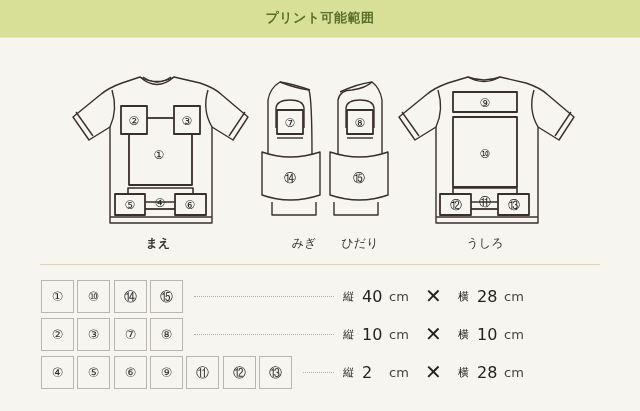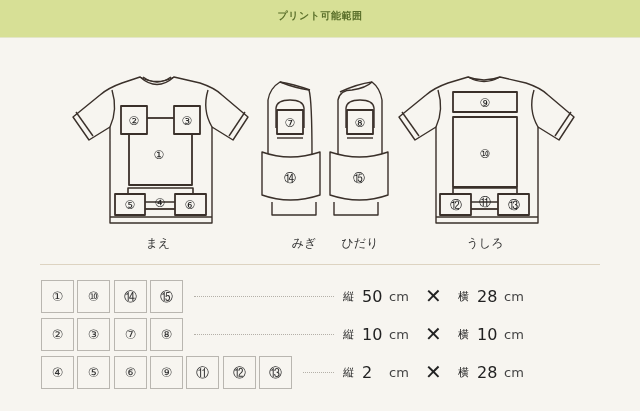--- a/index.html
+++ b/index.html
@@ -10,21 +10,21 @@
     color:#333;
     position:relative;
   }
   .header {
     position:absolute; left:0; top:0; width:640px; height:37px;
     background:#d7e096;
     border-bottom:1px solid #e3e6c8;
   }
   .header .title {
     position:absolute; left:0; right:0; top:9px;
-    text-align:center; font-size:10px; font-weight:bold;
+    text-align:center; font-size:13px; font-weight:bold;
     color:#5a6f2a; letter-spacing:0.5px;
   }
   .diagram { position:absolute; left:0; top:38px; width:640px; height:225px; }
   .diag-label {
     position:absolute; font-size:12px; color:#333; text-align:center;
   }
   .divider {
     position:absolute; left:40px; top:264px; width:560px; height:1px;
     background:#ddd3c1;
   }
@@ -125,37 +125,37 @@
     <text x="359" y="182">⑮</text>
 
     <text x="485" y="107">⑨</text>
     <text x="485" y="158">⑩</text>
     <text x="485" y="206">⑪</text>
     <text x="456" y="209">⑫</text>
     <text x="514" y="209">⑬</text>
   </g>
 </svg>
 
-<div class="diag-label" style="left:130px; top:235px; width:56px;">まえ</div>
+<div class="diag-label" style="left:130px; top:235px; width:56px;font-weight:bold;">まえ</div>
 <div class="diag-label" style="left:279px; top:235px; width:50px;">みぎ</div>
 <div class="diag-label" style="left:330px; top:235px; width:60px;">ひだり</div>
 <div class="diag-label" style="left:455px; top:235px; width:60px;font-family:Liberation Serif, serif;">うしろ</div>
 
 <div class="divider"></div>
 
 <div class="row" style="top:280px; width:300px;">
   <div class="cell" style="left:0px">①</div>
   <div class="cell" style="left:36px">⑩</div>
   <div class="cell" style="left:73px">⑭</div>
   <div class="cell" style="left:109px">⑮</div>
   <div class="dots" style="left:153px; top:16px; width:140px;"></div>
 </div>
 <div class="size" style="top:280px;">
   <span class="kanji" style="left:2px">縦</span>
-  <span class="num" style="left:21px">50</span>
+  <span class="num" style="left:21px">40</span>
   <span class="unit" style="left:48px">cm</span>
   <span class="times" style="left:84px">✕</span>
   <span class="kanji" style="left:117px">横</span>
   <span class="num" style="left:136px">28</span>
   <span class="unit" style="left:163px">cm</span>
 </div>
 
 <div class="row" style="top:318px; width:300px;">
   <div class="cell" style="left:0px">②</div>
   <div class="cell" style="left:36px">③</div>

